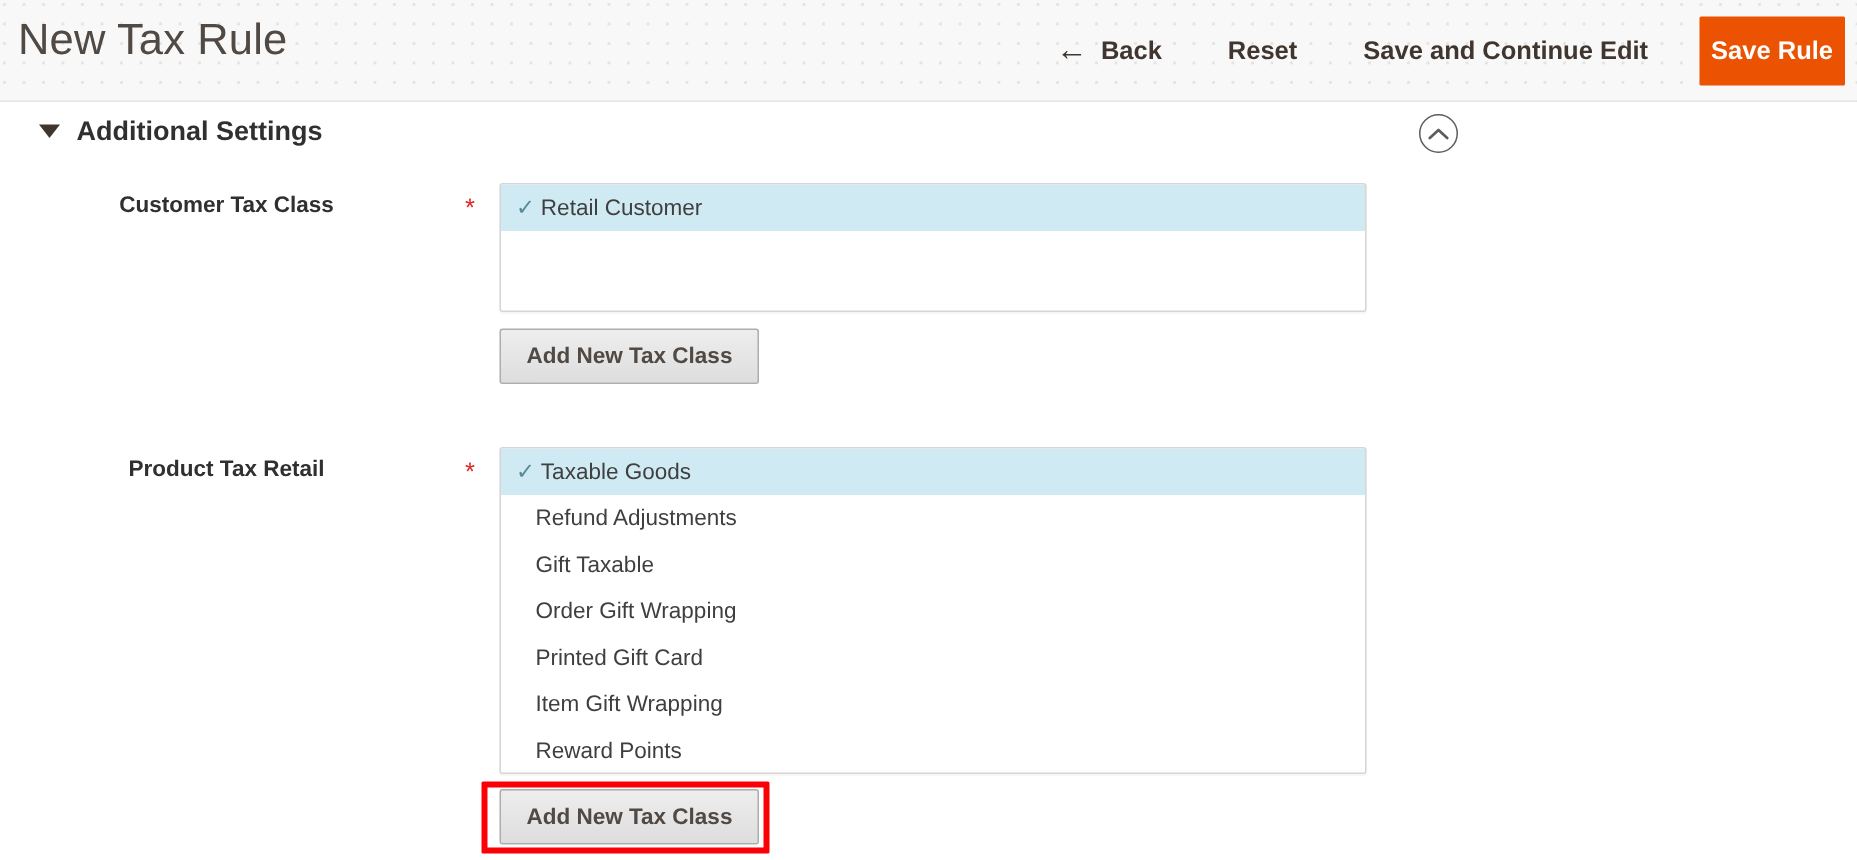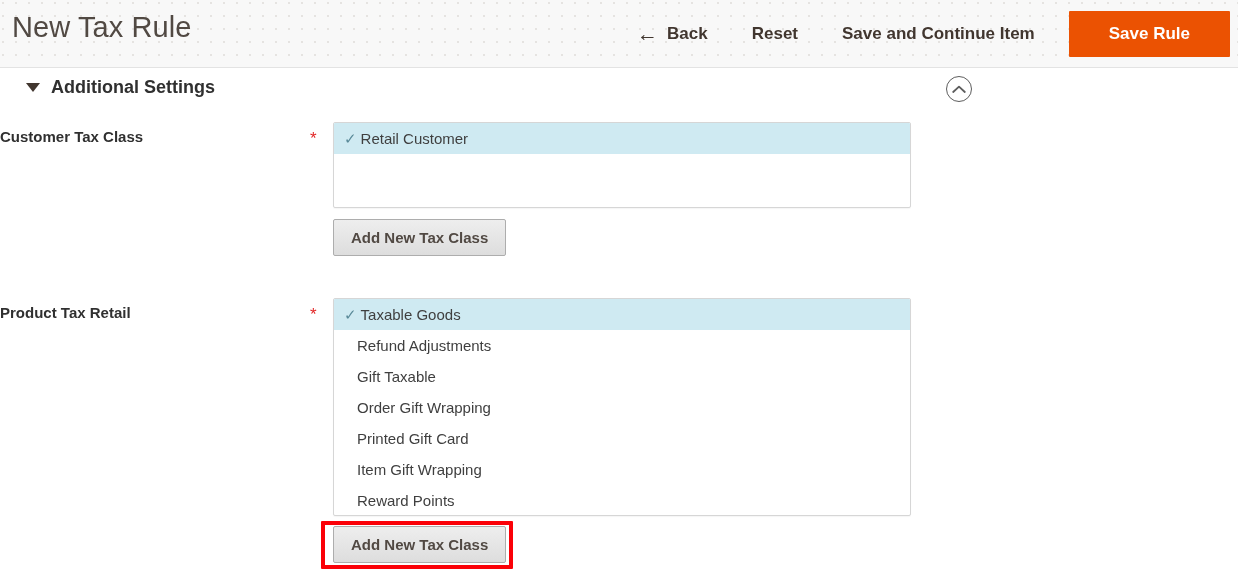--- a/index.html
+++ b/index.html
@@ -69,21 +69,21 @@
     color: #41362f;
     display: inline-block;
     transform: translateY(-1px);
   }
   .btn-primary {
     background: #eb5202;
     color: #ffffff;
     border: 0;
     font-size: 17px;
     font-weight: 700;
-    padding: 0 40px;
+    padding: 0 8px;
     height: 46px;
     line-height: 46px;
     margin-left: 12px;
     margin-right: 4px;
     cursor: pointer;
     font-family: "Liberation Sans", sans-serif;
     white-space: nowrap;
     border-radius: 1px;
   }
 
@@ -136,21 +136,21 @@
   
   .field-row {
     position: absolute;
     left: 0;
     width: 1238px;
   }
   .field-label {
     position: absolute;
     left: 0;
     width: 302px;
-    text-align: left;
+    text-align: center;
     font-size: 15px;
     font-weight: 700;
     color: #303030;
     white-space: nowrap;
   }
   .req-star {
     position: absolute;
     left: 310px;
     font-size: 17px;
     color: #e22626;
@@ -227,21 +227,21 @@
 
   <div class="page-actions">
     <button class="action-link">
       <span class="back-arrow">←</span>
       <span>Back</span>
     </button>
     <button class="action-link">
       <span>Reset</span>
     </button>
     <button class="action-link">
-      <span>Save and Continue Item</span>
+      <span>Save and Continue Edit</span>
     </button>
     <button class="btn-primary">Save Rule</button>
   </div>
 </div>
 
 <div class="section-head">
   <div class="section-toggle">
     <span class="caret-down"></span>
     <span class="section-title">Additional Settings</span>
   </div>

